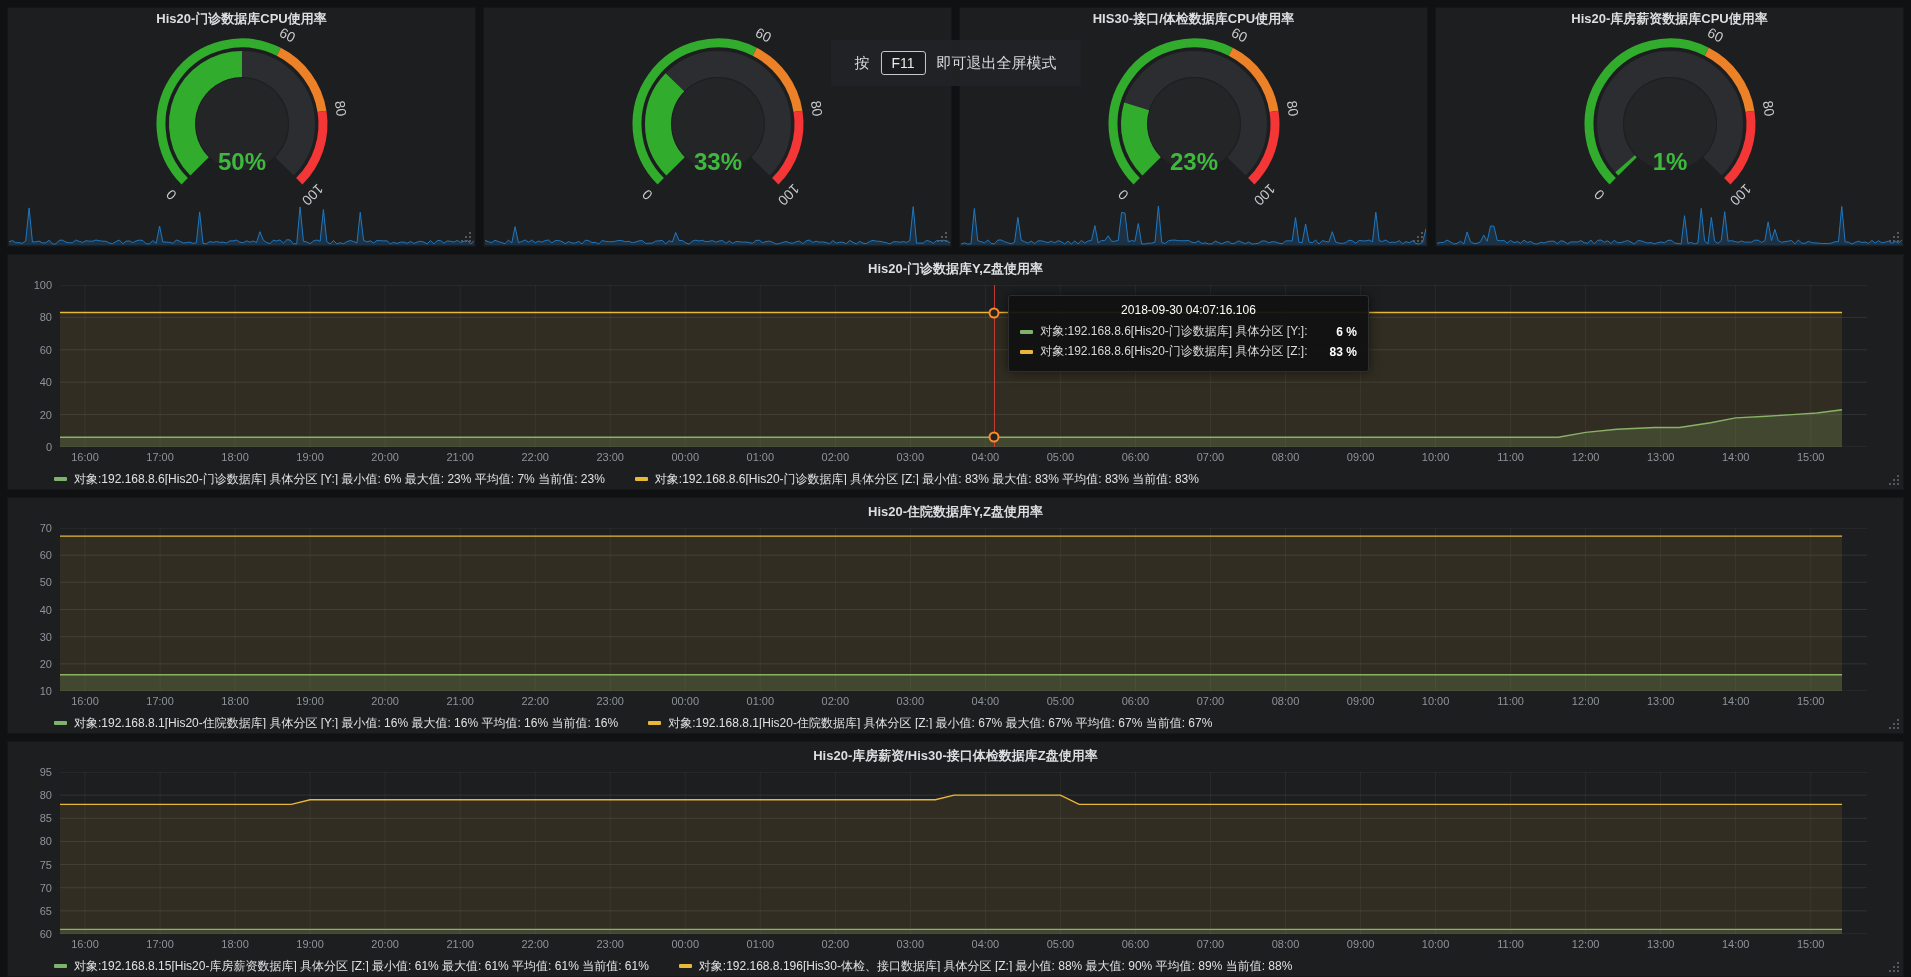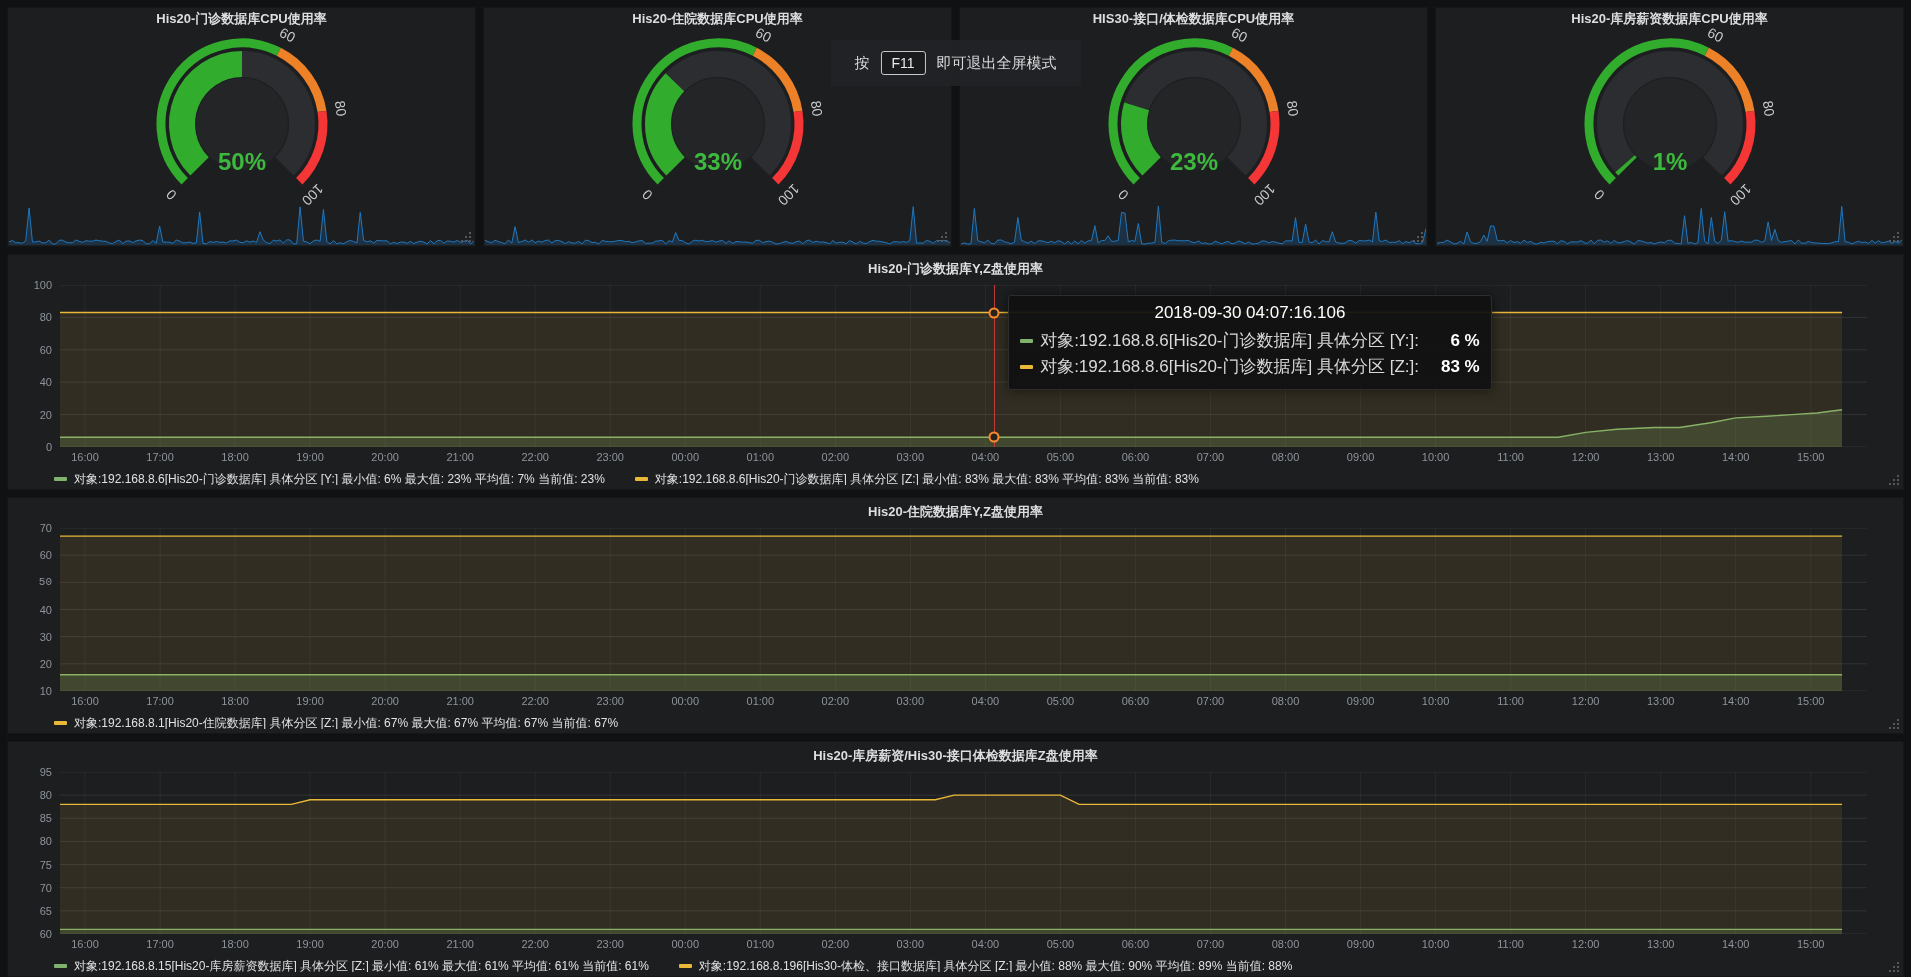--- a/index.html
+++ b/index.html
@@ -24,21 +24,21 @@
   .x-label{position:absolute;top:calc(100% + 4px);transform:translateX(-50%);font-size:11px;color:#8e949b;white-space:nowrap;}
   .y-label{position:absolute;right:calc(100% + 8px);transform:translateY(-50%);font-size:11px;color:#8e949b;}
   .legend{flex:0 0 20px;height:20px;margin:0 0 2px 40px;display:flex;align-items:center;gap:30px;
     font-size:12px;color:#e0e1e3;white-space:nowrap;overflow:hidden;}
   .legend-item{display:flex;align-items:center;cursor:pointer;margin-top:8px;}
   .legend-swatch{display:inline-block;width:13px;height:4px;border-radius:1px;margin-right:7px;}
   .crosshair{position:absolute;top:0;bottom:0;width:1px;background:rgba(219,64,60,.85);z-index:4;}
   .hover-marker{position:absolute;width:7px;height:7px;border:2px solid #ff8a2a;border-radius:50%;
     background:#26241c;transform:translate(-50%,-50%);z-index:5;}
   .graph-tooltip{position:absolute;background:rgba(17,17,17,.94);border:1px solid #2d2d2d;border-radius:3px;
-    padding:7px 11px 8px 11px;z-index:6;font-size:17px;color:#d8d9da;white-space:nowrap;box-shadow:0 0 12px rgba(0,0,0,.55);}
+    padding:7px 11px 8px 11px;z-index:6;font-size:12px;color:#d8d9da;white-space:nowrap;box-shadow:0 0 12px rgba(0,0,0,.55);}
   .tooltip-title{text-align:center;margin-bottom:6px;color:#fff;}
   .tooltip-row{display:flex;align-items:center;margin:3px 0;}
   .tooltip-row .val{margin-left:auto;padding-left:22px;font-weight:700;color:#fff;}
   
   .notice{position:absolute;top:40px;left:50%;transform:translateX(-50%);background:rgba(34,35,37,.88);
     padding:11px 24px;font-size:15px;color:#d8d9da;display:flex;align-items:center;gap:11px;z-index:20;}
   .keycap{border:1px solid #c7c9cb;border-radius:3px;padding:3px 10px;font-size:14px;background:#1a1b1c;color:#e8e9ea;}
   
   .watermark{position:absolute;left:1522px;top:882px;z-index:15;pointer-events:none;color:rgba(200,200,200,.5);}
   .wm1{font-size:23px;letter-spacing:.5px;}
@@ -72,21 +72,20 @@
         </div>
       <div class="sparkline">
           <svg viewBox="0 0 470 46" preserveAspectRatio="none">
             <polygon points="0.0,42.7 3.4,41.6 6.8,43.7 10.1,43.7 13.5,44.3 16.9,41.9 20.3,8.9 23.7,43.0 27.1,42.8 30.4,42.1 33.8,43.9 37.2,43.8 40.6,41.2 44.0,45.0 47.3,44.9 50.7,41.3 54.1,41.2 57.5,43.1 60.9,43.8 64.2,43.7 67.6,41.0 71.0,42.4 74.4,43.4 77.8,41.7 81.2,42.2 84.5,42.2 87.9,41.0 91.3,41.7 94.7,42.2 98.1,42.3 101.4,44.1 104.8,44.5 108.2,42.5 111.6,41.1 115.0,44.7 118.3,42.2 121.7,41.9 125.1,43.7 128.5,41.9 131.9,41.1 135.3,41.5 138.6,44.8 142.0,44.8 145.4,41.6 148.8,44.3 152.2,27.0 155.5,43.0 158.9,43.1 162.3,43.3 165.7,44.3 169.1,41.1 172.4,42.1 175.8,43.9 179.2,43.7 182.6,43.1 186.0,44.4 189.4,43.8 192.7,12.9 196.1,44.3 199.5,44.8 202.9,42.5 206.3,43.4 209.6,42.5 213.0,43.3 216.4,43.2 219.8,44.0 223.2,41.9 226.5,41.9 229.9,41.1 233.3,43.2 236.7,43.8 240.1,41.8 243.5,43.2 246.8,42.0 250.2,43.6 253.6,32.7 257.0,41.1 260.4,43.5 263.7,44.6 267.1,41.3 270.5,42.0 273.9,40.9 277.3,44.1 280.6,40.9 284.0,40.9 287.4,44.8 290.8,44.8 294.2,7.9 297.6,42.2 300.9,42.9 304.3,44.7 307.7,42.0 311.1,41.0 314.5,42.3 317.8,10.5 321.2,42.5 324.6,45.0 328.0,41.5 331.4,44.9 334.7,43.7 338.1,44.8 341.5,42.7 344.9,41.5 348.3,42.5 351.7,44.0 355.0,13.3 358.4,41.3 361.8,42.9 365.2,41.8 368.6,44.1 371.9,41.5 375.3,41.7 378.7,41.9 382.1,41.8 385.5,44.8 388.8,43.3 392.2,44.5 395.6,43.2 399.0,43.1 402.4,44.3 405.8,42.4 409.1,44.5 412.5,43.1 415.9,42.2 419.3,43.2 422.7,44.9 426.0,41.5 429.4,44.8 432.8,41.7 436.2,41.4 439.6,44.2 442.9,41.9 446.3,42.3 449.7,43.1 453.1,41.4 456.5,43.5 459.9,42.3 463.2,41.2 466.6,45.0 470.0,41.5 470,46 0,46" fill="#1F78C1" fill-opacity="0.22"></polygon>
             <polyline points="0.0,42.7 3.4,41.6 6.8,43.7 10.1,43.7 13.5,44.3 16.9,41.9 20.3,8.9 23.7,43.0 27.1,42.8 30.4,42.1 33.8,43.9 37.2,43.8 40.6,41.2 44.0,45.0 47.3,44.9 50.7,41.3 54.1,41.2 57.5,43.1 60.9,43.8 64.2,43.7 67.6,41.0 71.0,42.4 74.4,43.4 77.8,41.7 81.2,42.2 84.5,42.2 87.9,41.0 91.3,41.7 94.7,42.2 98.1,42.3 101.4,44.1 104.8,44.5 108.2,42.5 111.6,41.1 115.0,44.7 118.3,42.2 121.7,41.9 125.1,43.7 128.5,41.9 131.9,41.1 135.3,41.5 138.6,44.8 142.0,44.8 145.4,41.6 148.8,44.3 152.2,27.0 155.5,43.0 158.9,43.1 162.3,43.3 165.7,44.3 169.1,41.1 172.4,42.1 175.8,43.9 179.2,43.7 182.6,43.1 186.0,44.4 189.4,43.8 192.7,12.9 196.1,44.3 199.5,44.8 202.9,42.5 206.3,43.4 209.6,42.5 213.0,43.3 216.4,43.2 219.8,44.0 223.2,41.9 226.5,41.9 229.9,41.1 233.3,43.2 236.7,43.8 240.1,41.8 243.5,43.2 246.8,42.0 250.2,43.6 253.6,32.7 257.0,41.1 260.4,43.5 263.7,44.6 267.1,41.3 270.5,42.0 273.9,40.9 277.3,44.1 280.6,40.9 284.0,40.9 287.4,44.8 290.8,44.8 294.2,7.9 297.6,42.2 300.9,42.9 304.3,44.7 307.7,42.0 311.1,41.0 314.5,42.3 317.8,10.5 321.2,42.5 324.6,45.0 328.0,41.5 331.4,44.9 334.7,43.7 338.1,44.8 341.5,42.7 344.9,41.5 348.3,42.5 351.7,44.0 355.0,13.3 358.4,41.3 361.8,42.9 365.2,41.8 368.6,44.1 371.9,41.5 375.3,41.7 378.7,41.9 382.1,41.8 385.5,44.8 388.8,43.3 392.2,44.5 395.6,43.2 399.0,43.1 402.4,44.3 405.8,42.4 409.1,44.5 412.5,43.1 415.9,42.2 419.3,43.2 422.7,44.9 426.0,41.5 429.4,44.8 432.8,41.7 436.2,41.4 439.6,44.2 442.9,41.9 446.3,42.3 449.7,43.1 453.1,41.4 456.5,43.5 459.9,42.3 463.2,41.2 466.6,45.0 470.0,41.5" fill="none" stroke="#1F78C1" stroke-width="1"></polyline>
           </svg>
         </div>
       <div class="resize-dot"></div>
     </div>
     <div class="panel gauge-panel">
-      <div class="panel-title">His20-住院数据库CPU使用率</div>
       <div class="gauge-wrap">
           <svg viewBox="0 0 240 180">
             <circle cx="120" cy="96" r="46" fill="#232527"></circle>
             <path d="M 77.57 138.43 A 60 60 0 1 1 162.43 138.43" stroke="#2b2d30" stroke-width="26" fill="none"></path>
             <path d="M 77.57 138.43 A 60 60 0 0 1 76.91 54.25" stroke="#32AC2D" stroke-width="26" fill="none"></path>
             <path d="M 62.72 153.28 A 81 81 0 0 1 156.77 23.83" stroke="#32AC2D" stroke-width="9" fill="none"></path>
             <path d="M 156.77 23.83 A 81 81 0 0 1 200.00 83.33" stroke="#ED8128" stroke-width="9" fill="none"></path>
             <path d="M 200.00 83.33 A 81 81 0 0 1 177.28 153.28" stroke="#F53636" stroke-width="9" fill="none"></path>
             <text transform="translate(49.3,166.7) rotate(-135.0)" text-anchor="middle" dominant-baseline="central" font-size="14" fill="#c9cbcd">0</text>
             <text transform="translate(165.4,6.9) rotate(27.0)" text-anchor="middle" dominant-baseline="central" font-size="14" fill="#c9cbcd">60</text>
@@ -300,21 +299,21 @@
             <line x1="0" y1="0.00" x2="1000" y2="0.00" stroke="rgba(255,255,255,0.09)" vector-effect="non-scaling-stroke"></line>
             <polygon points="0.0,90.00 986.2,90.00 986.2,100 0.0,100" fill="#7EB26D" fill-opacity="0.2"></polygon>
             <polyline points="0.0,90.00 986.2,90.00" fill="none" stroke="#7EB26D" stroke-width="1.4" vector-effect="non-scaling-stroke"></polyline>
             <polygon points="0.0,5.00 986.2,5.00 986.2,100 0.0,100" fill="#EAB839" fill-opacity="0.1"></polygon>
             <polyline points="0.0,5.00 986.2,5.00" fill="none" stroke="#EAB839" stroke-width="1.4" vector-effect="non-scaling-stroke"></polyline>
           </svg>
           <div class="y-label" style="top: 100%;">10</div>
           <div class="y-label" style="top: 83.3333%;">20</div>
           <div class="y-label" style="top: 66.6667%;">30</div>
           <div class="y-label" style="top: 50%;">40</div>
-          <div class="y-label" style="top: 33.3333%; font-family: Liberation Mono, monospace;">50</div>
+          <div class="y-label" style="top: 33.3333%;">50</div>
           <div class="y-label" style="top: 16.6667%;">60</div>
           <div class="y-label" style="top: 0%;">70</div>
           <div class="x-label" style="left: 1.38408%;">16:00</div>
           <div class="x-label" style="left: 5.53633%;">17:00</div>
           <div class="x-label" style="left: 9.68858%;">18:00</div>
           <div class="x-label" style="left: 13.8408%;">19:00</div>
           <div class="x-label" style="left: 17.9931%;">20:00</div>
           <div class="x-label" style="left: 22.1453%;">21:00</div>
           <div class="x-label" style="left: 26.2976%;">22:00</div>
           <div class="x-label" style="left: 30.4498%;">23:00</div>
@@ -330,20 +329,24 @@
           <div class="x-label" style="left: 71.9723%;">09:00</div>
           <div class="x-label" style="left: 76.1246%;">10:00</div>
           <div class="x-label" style="left: 80.2768%;">11:00</div>
           <div class="x-label" style="left: 84.4291%;">12:00</div>
           <div class="x-label" style="left: 88.5813%;">13:00</div>
           <div class="x-label" style="left: 92.7336%;">14:00</div>
           <div class="x-label" style="left: 96.8858%;">15:00</div>
         </div>
     </div>
     <div class="legend">
+        <div class="legend-item">
+          <span class="legend-swatch" style="background: rgb(126, 178, 109);"></span>
+          <span>对象:192.168.8.1[His20-住院数据库] 具体分区 [Y:] 最小值: 16% 最大值: 16% 平均值: 16% 当前值: 16%</span>
+        </div>
         <div class="legend-item">
           <span class="legend-swatch" style="background: rgb(234, 184, 57);"></span>
           <span>对象:192.168.8.1[His20-住院数据库] 具体分区 [Z:] 最小值: 67% 最大值: 67% 平均值: 67% 当前值: 67%</span>
         </div>
       </div>
     <div class="resize-dot"></div>
   </div>
 
   <div class="panel chart-panel" id="chart-2">
     <div class="panel-title">His20-库房薪资/His30-接口体检数据库Z盘使用率</div>

